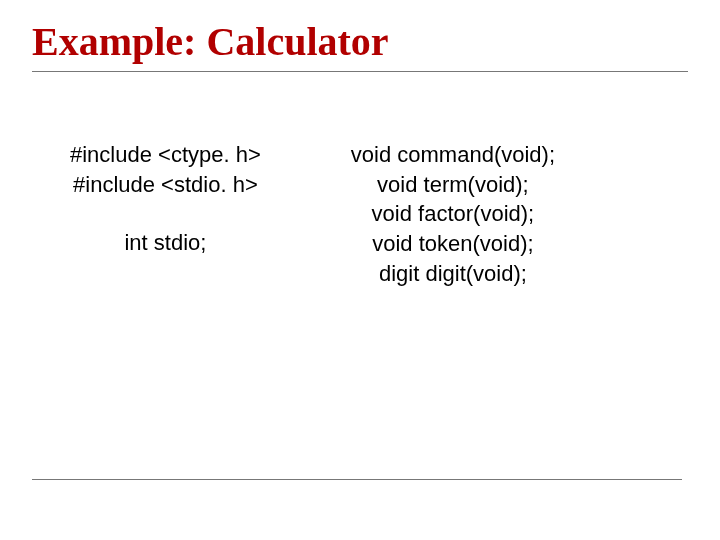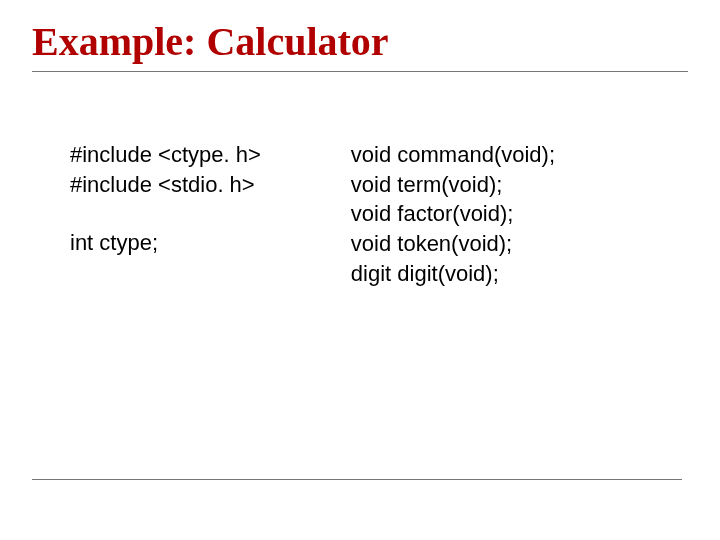--- a/index.html
+++ b/index.html
@@ -37,20 +37,21 @@
     margin-top: -2px;
   }
   .content {
     position: absolute;
     left: 70px;
     top: 140px;
     right: 40px;
     display: flex;
     flex-direction: row;
     gap: 90px;
+    text-align: center;
   }
   .col {
     display: flex;
     flex-direction: column;
     font-size: 22px;
     color: #000;
     line-height: 1.35;
     white-space: nowrap;
   }
   .blank {
@@ -73,21 +74,21 @@
     <h1 class="title">Example: Calculator</h1>
     <div class="title-underline"></div>
   </div>
 
   <div class="content">
 
     <div class="col">
       <div>#include &lt;ctype. h&gt;</div>
       <div>#include &lt;stdio. h&gt;</div>
       <div class="blank"></div>
-      <div>int ctype;</div>
+      <div>int stdio;</div>
     </div>
 
     <div class="col">
       <div>void command(void);</div>
       <div>void term(void);</div>
       <div>void factor(void);</div>
       <div>void token(void);</div>
       <div>digit digit(void);</div>
     </div>
 

